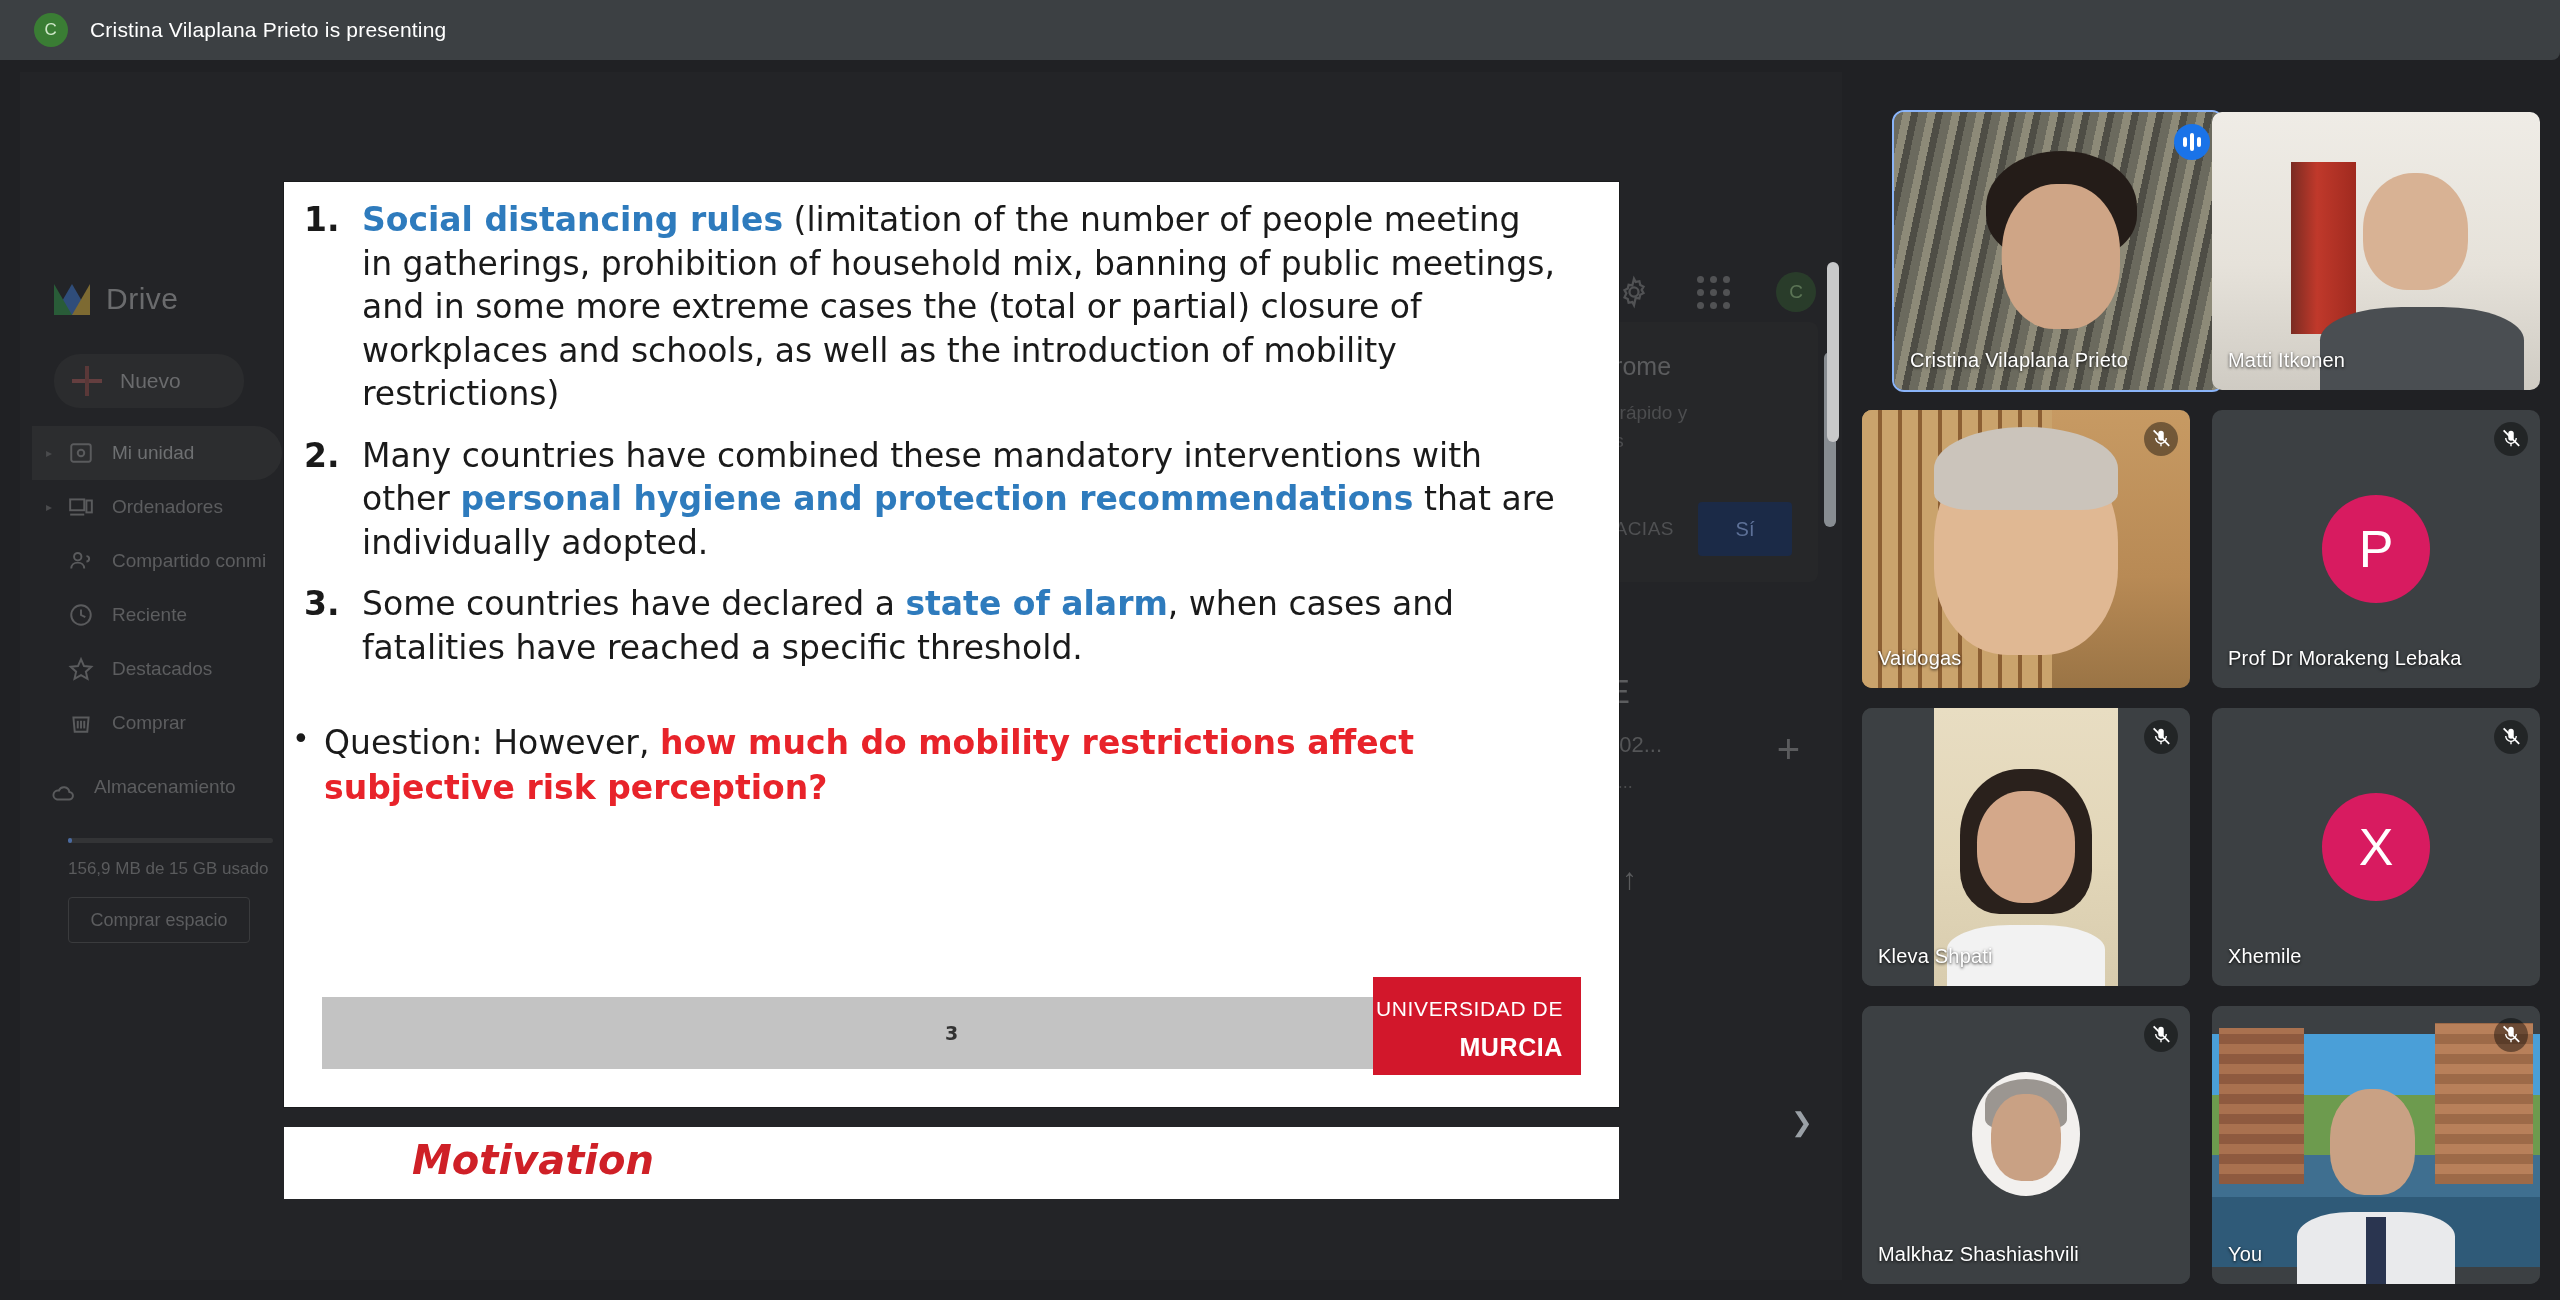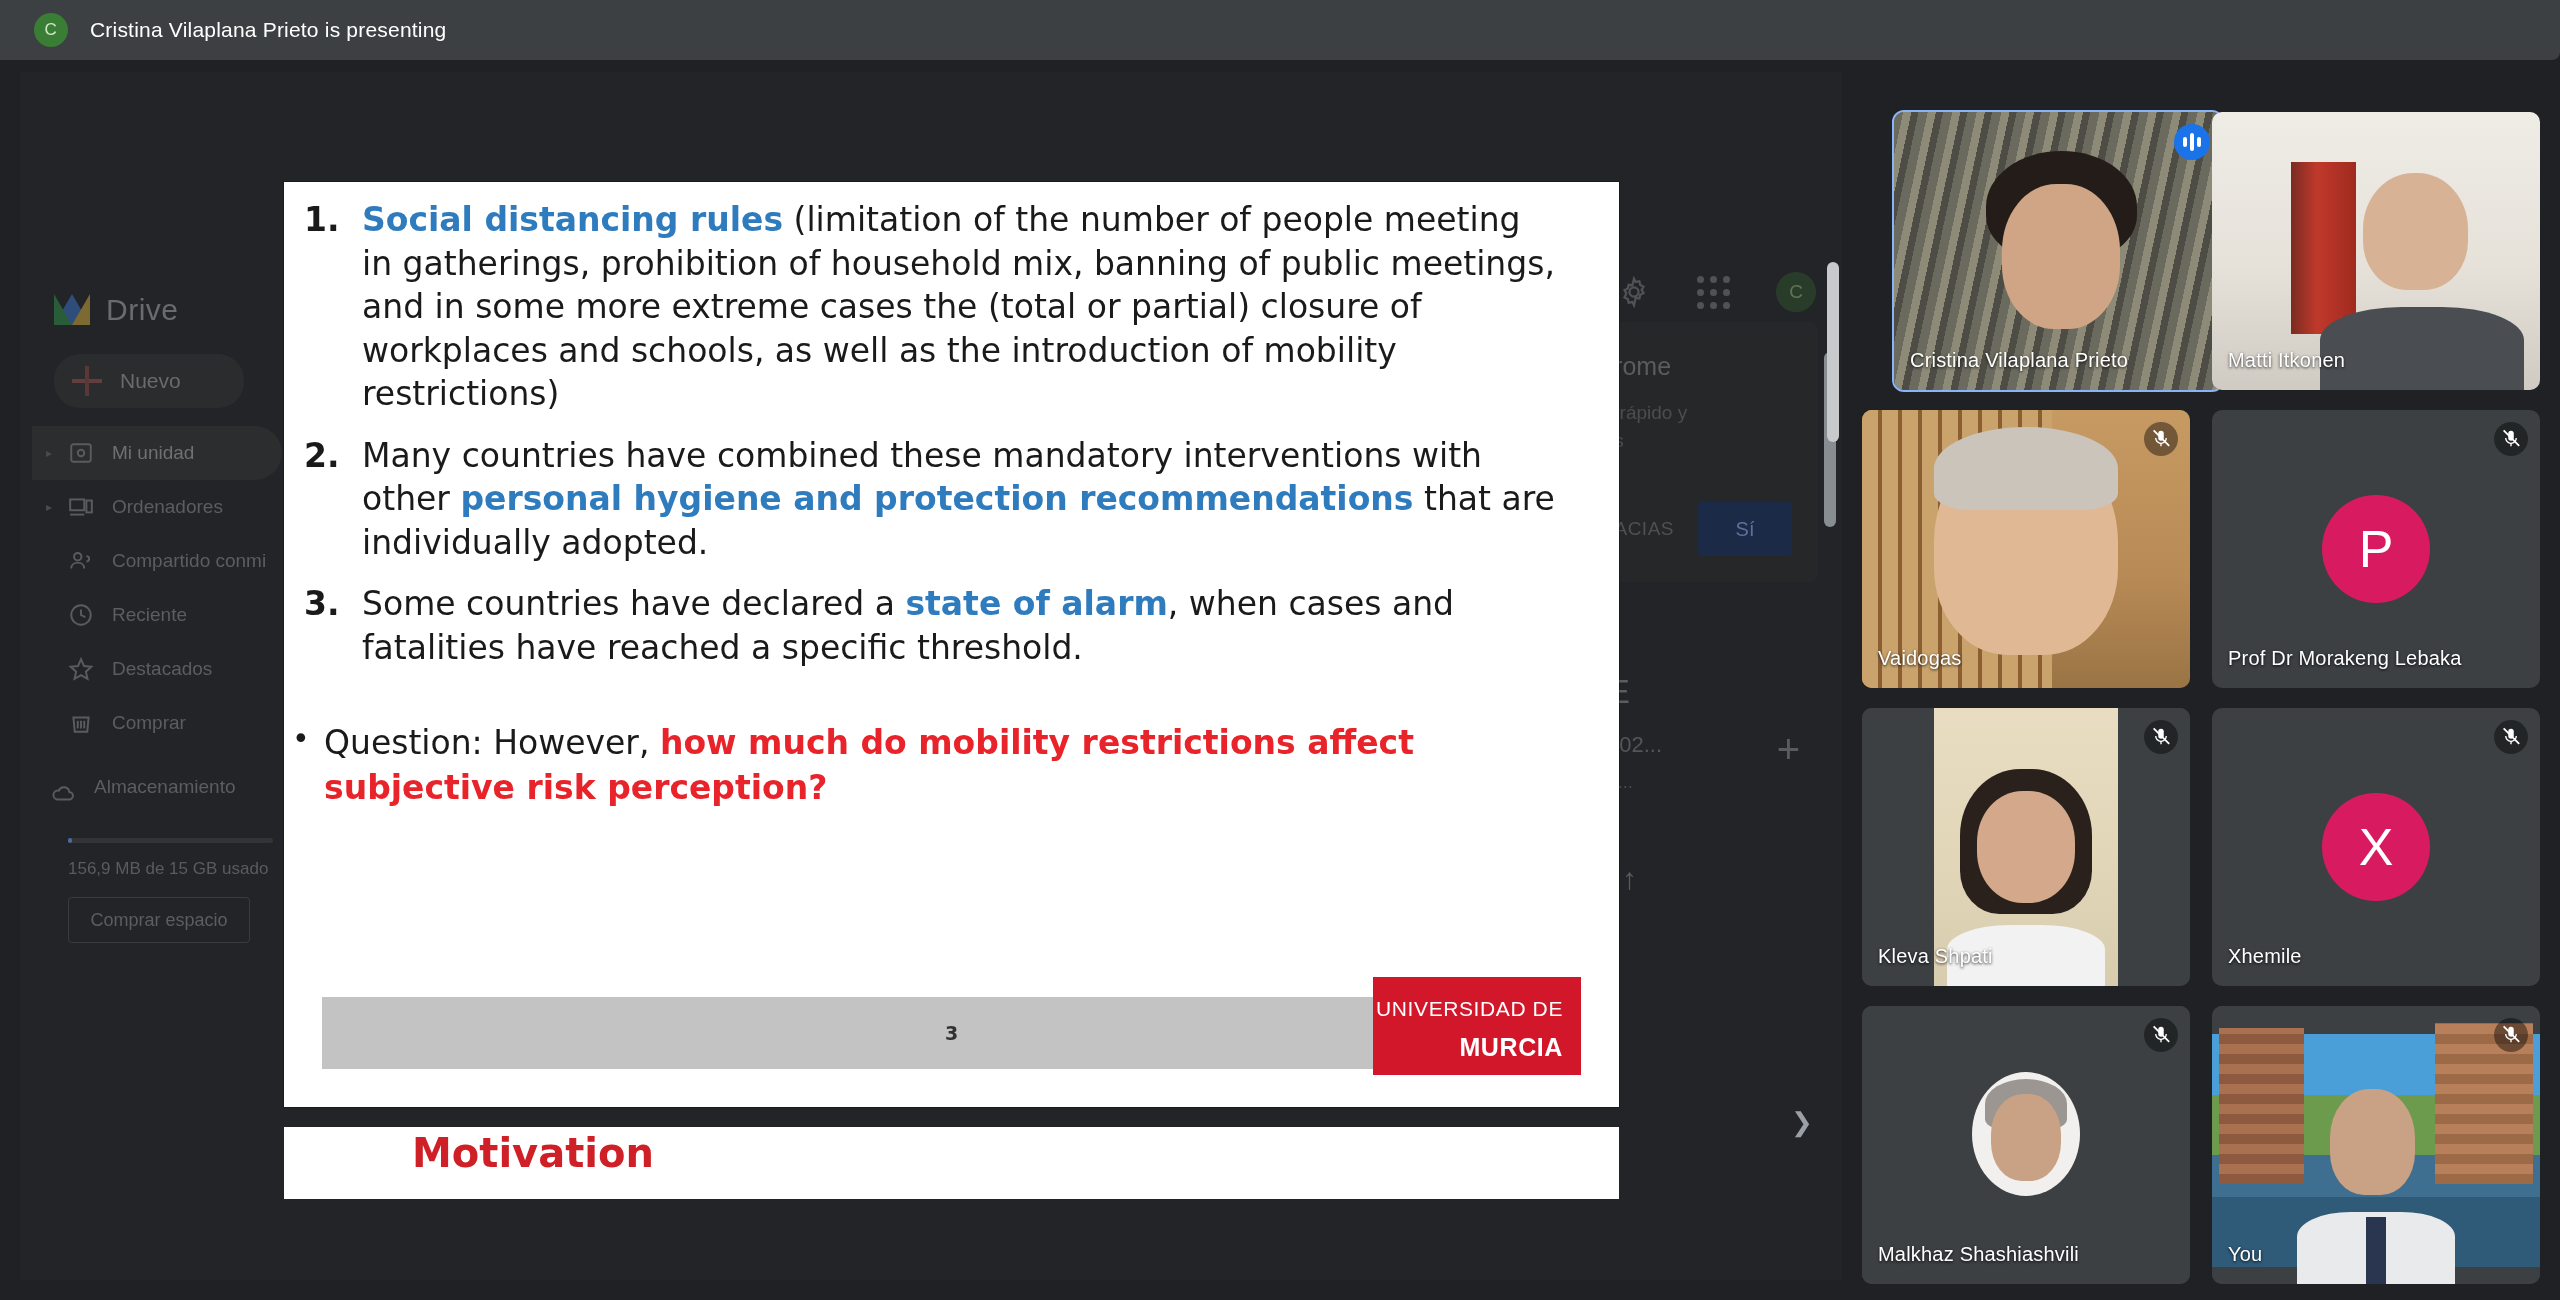--- a/index.html
+++ b/index.html
@@ -39,21 +39,21 @@
   .drive-page {
     position: absolute; left: 0; top: 0; width: 1822px; height: 1208px;
     background: #1c1d1f; opacity: 1;
   }
   .drive-dim { position:absolute; inset:0; background:#232427; }
 
   .drive-sidebar {
     position: absolute; left: 12px; top: 210px; width: 250px; height: 740px;
     color: #4a4b4d;
   }
-  .drive-logo-row { display: flex; align-items: center; height: 56px; padding-left: 20px; }
+  .drive-logo-row { display: flex; height: 56px; padding-left: 20px; }
   .drive-logo { width: 40px; height: 36px; position: relative; opacity:.55;}
   .drive-tri { position:absolute; left:2px; top:2px; width:0; height:0;
      border-left:18px solid transparent; border-right:18px solid transparent;
      border-bottom:31px solid #3a6fbf; }
   .drive-tri2 { position:absolute; left:2px; top:2px; width:0;height:0;
      border-left:18px solid #2f8a47; border-top:31px solid transparent; }
   .drive-tri3 { position:absolute; right:2px; top:2px; width:0;height:0;
      border-right:18px solid #c8a43c; border-top:31px solid transparent; }
   .drive-word { margin-left: 14px; font-size: 30px; color:#6a6b6d; letter-spacing:.5px; }
 
@@ -173,22 +173,22 @@
   }
   .um-logo .l1 { font-size: 21px; letter-spacing: .6px; text-align: right; }
   .um-logo .l2 { font-size: 25px; font-weight: 700; letter-spacing: .6px; margin-top: 12px;}
 
   
   .slide-peek {
     position:absolute; left: 264px; top: 1055px; width: 1335px; height: 72px;
     background:#fff; overflow:hidden;
   }
   .slide-peek .peek-title {
-    position:absolute; left: 128px; top: 3px; font-size: 40px; font-weight:700;
-    color:#cf2027; font-family:"DejaVu Sans", sans-serif; white-space:nowrap;
+    position:absolute; left: 128px; top: 10px; font-size: 40px; font-weight:700;
+    color:#cf2027; font-family:"DejaVu Sans", sans-serif; white-space:nowrap;font-style:italic;
   }
   
   .stage-scroll {
     position:absolute; right: 3px; top: 190px; width: 12px; height: 180px;
     background: #c8c9ca; border-radius: 6px;
   }
 
   
   .rail { position:absolute; left: 1862px; top: 72px; width: 680px; height: 1210px; }
   .tile {

